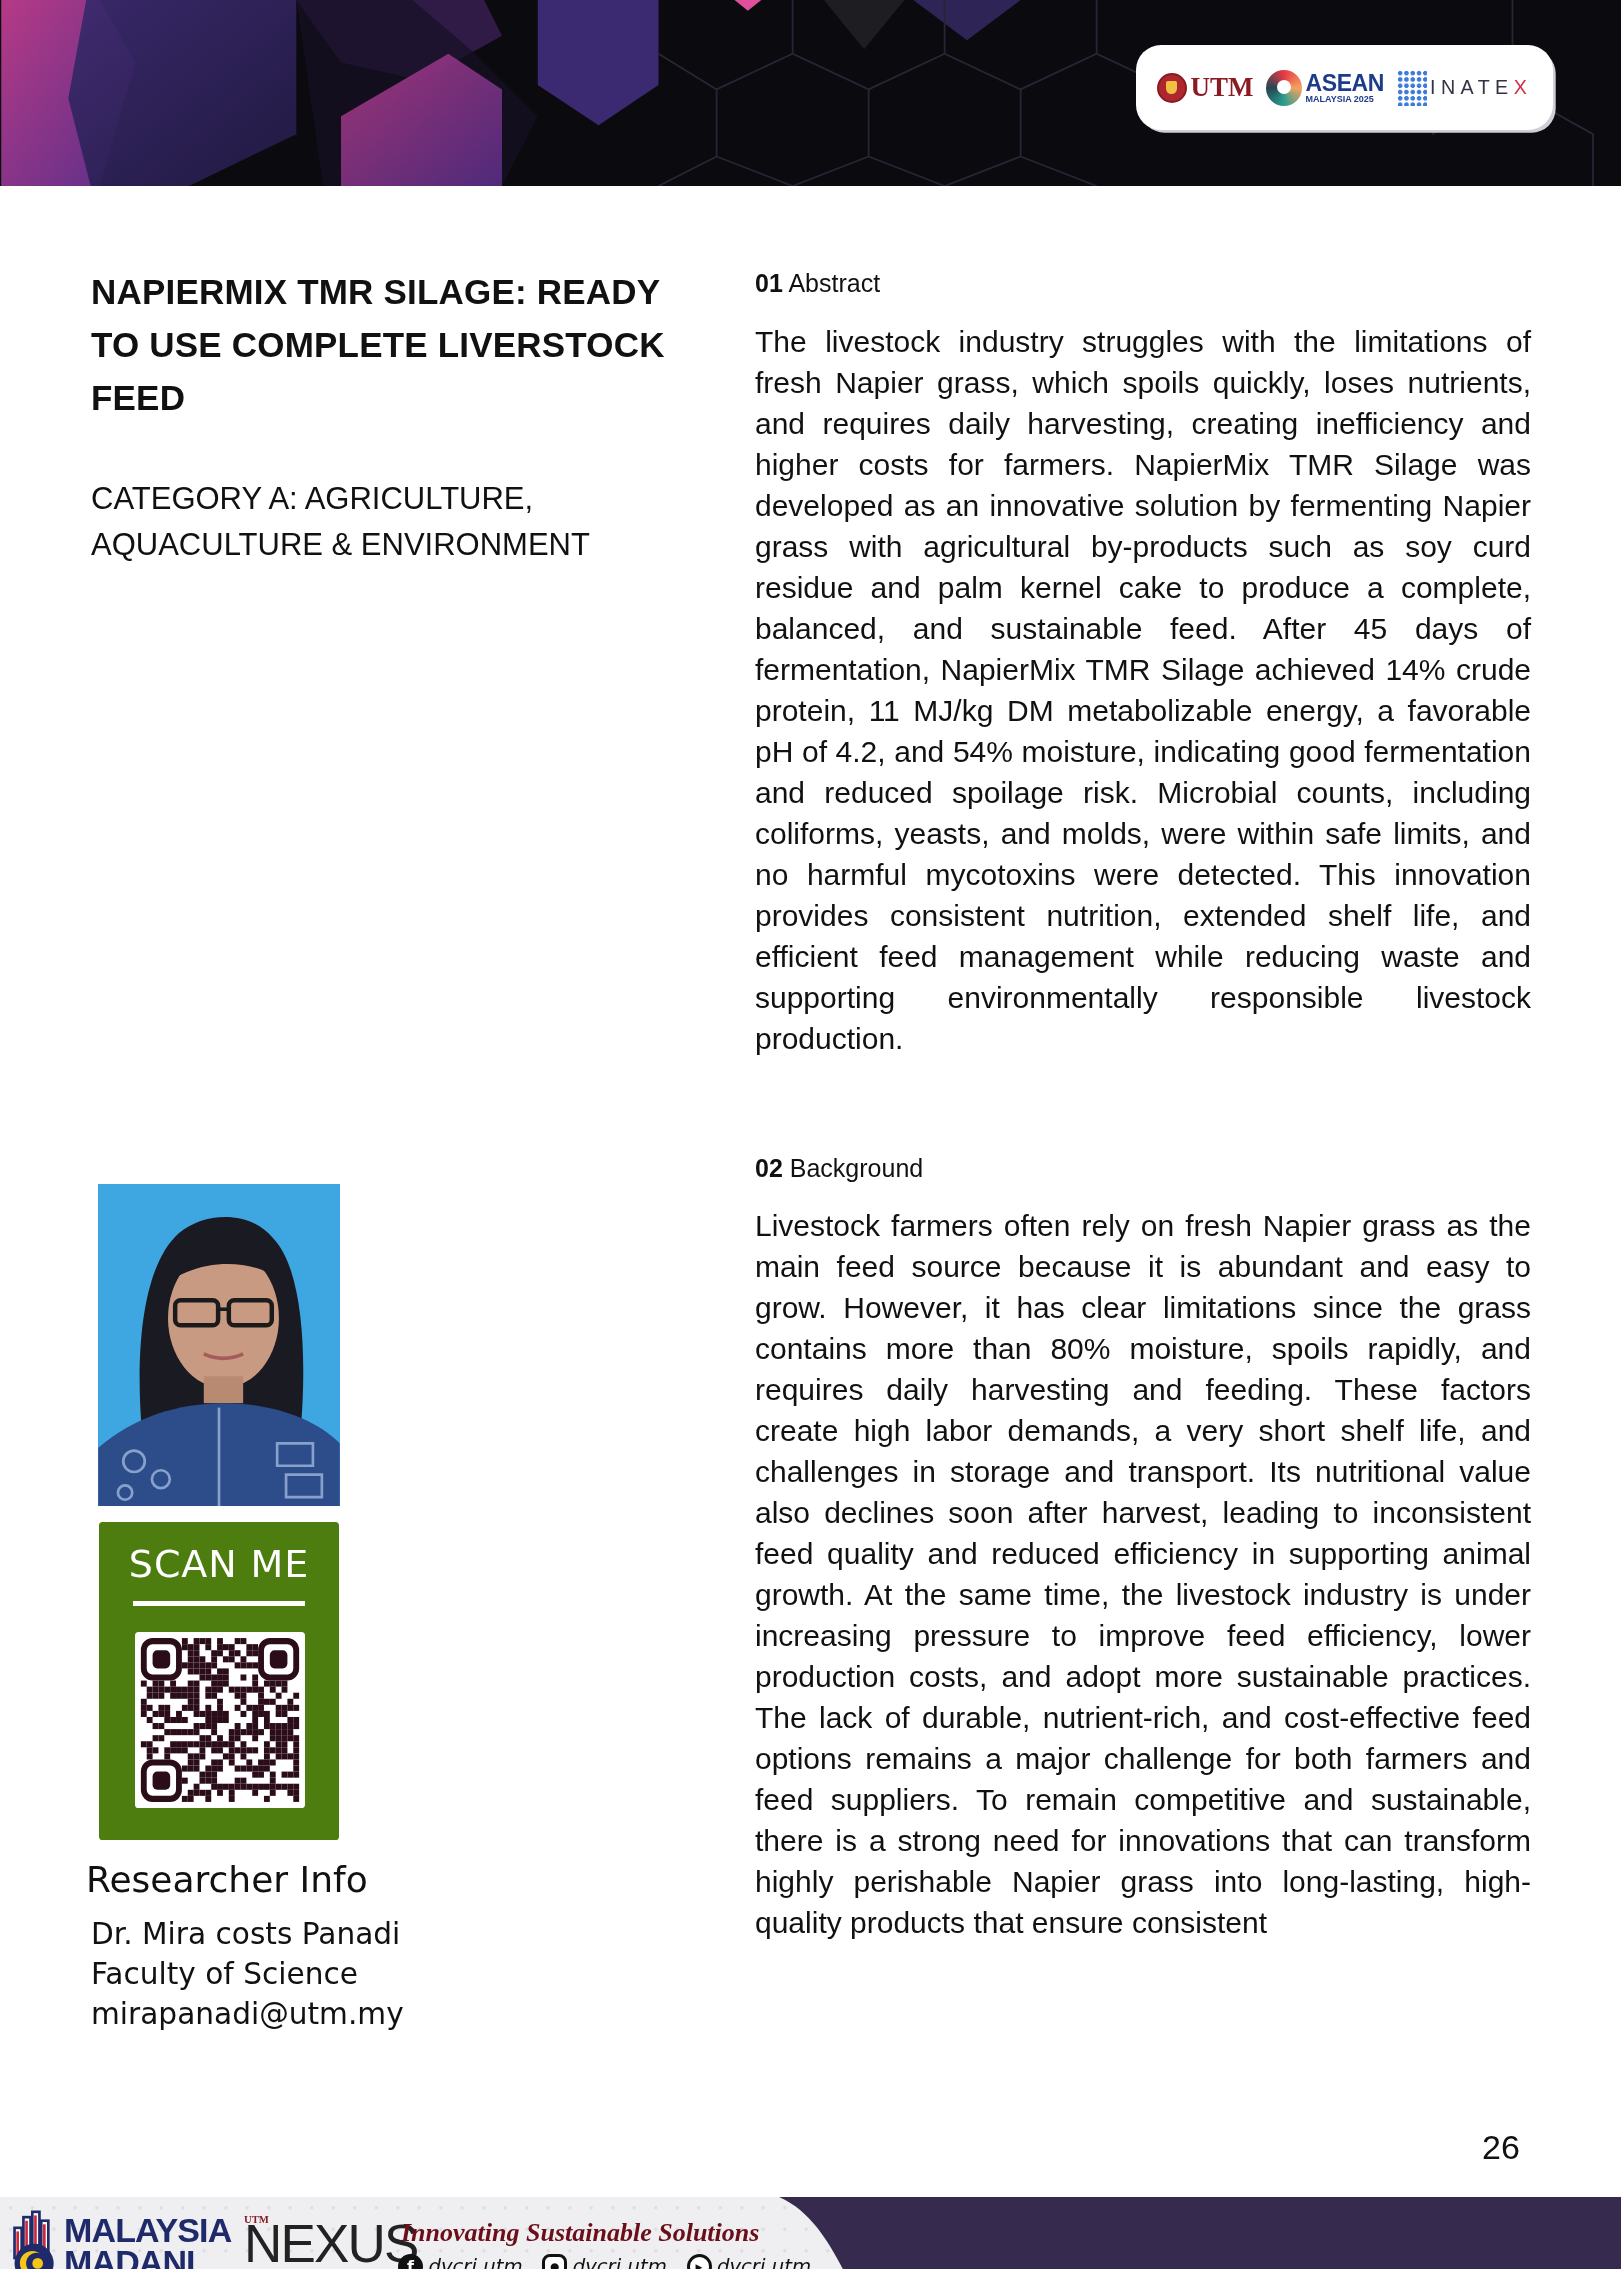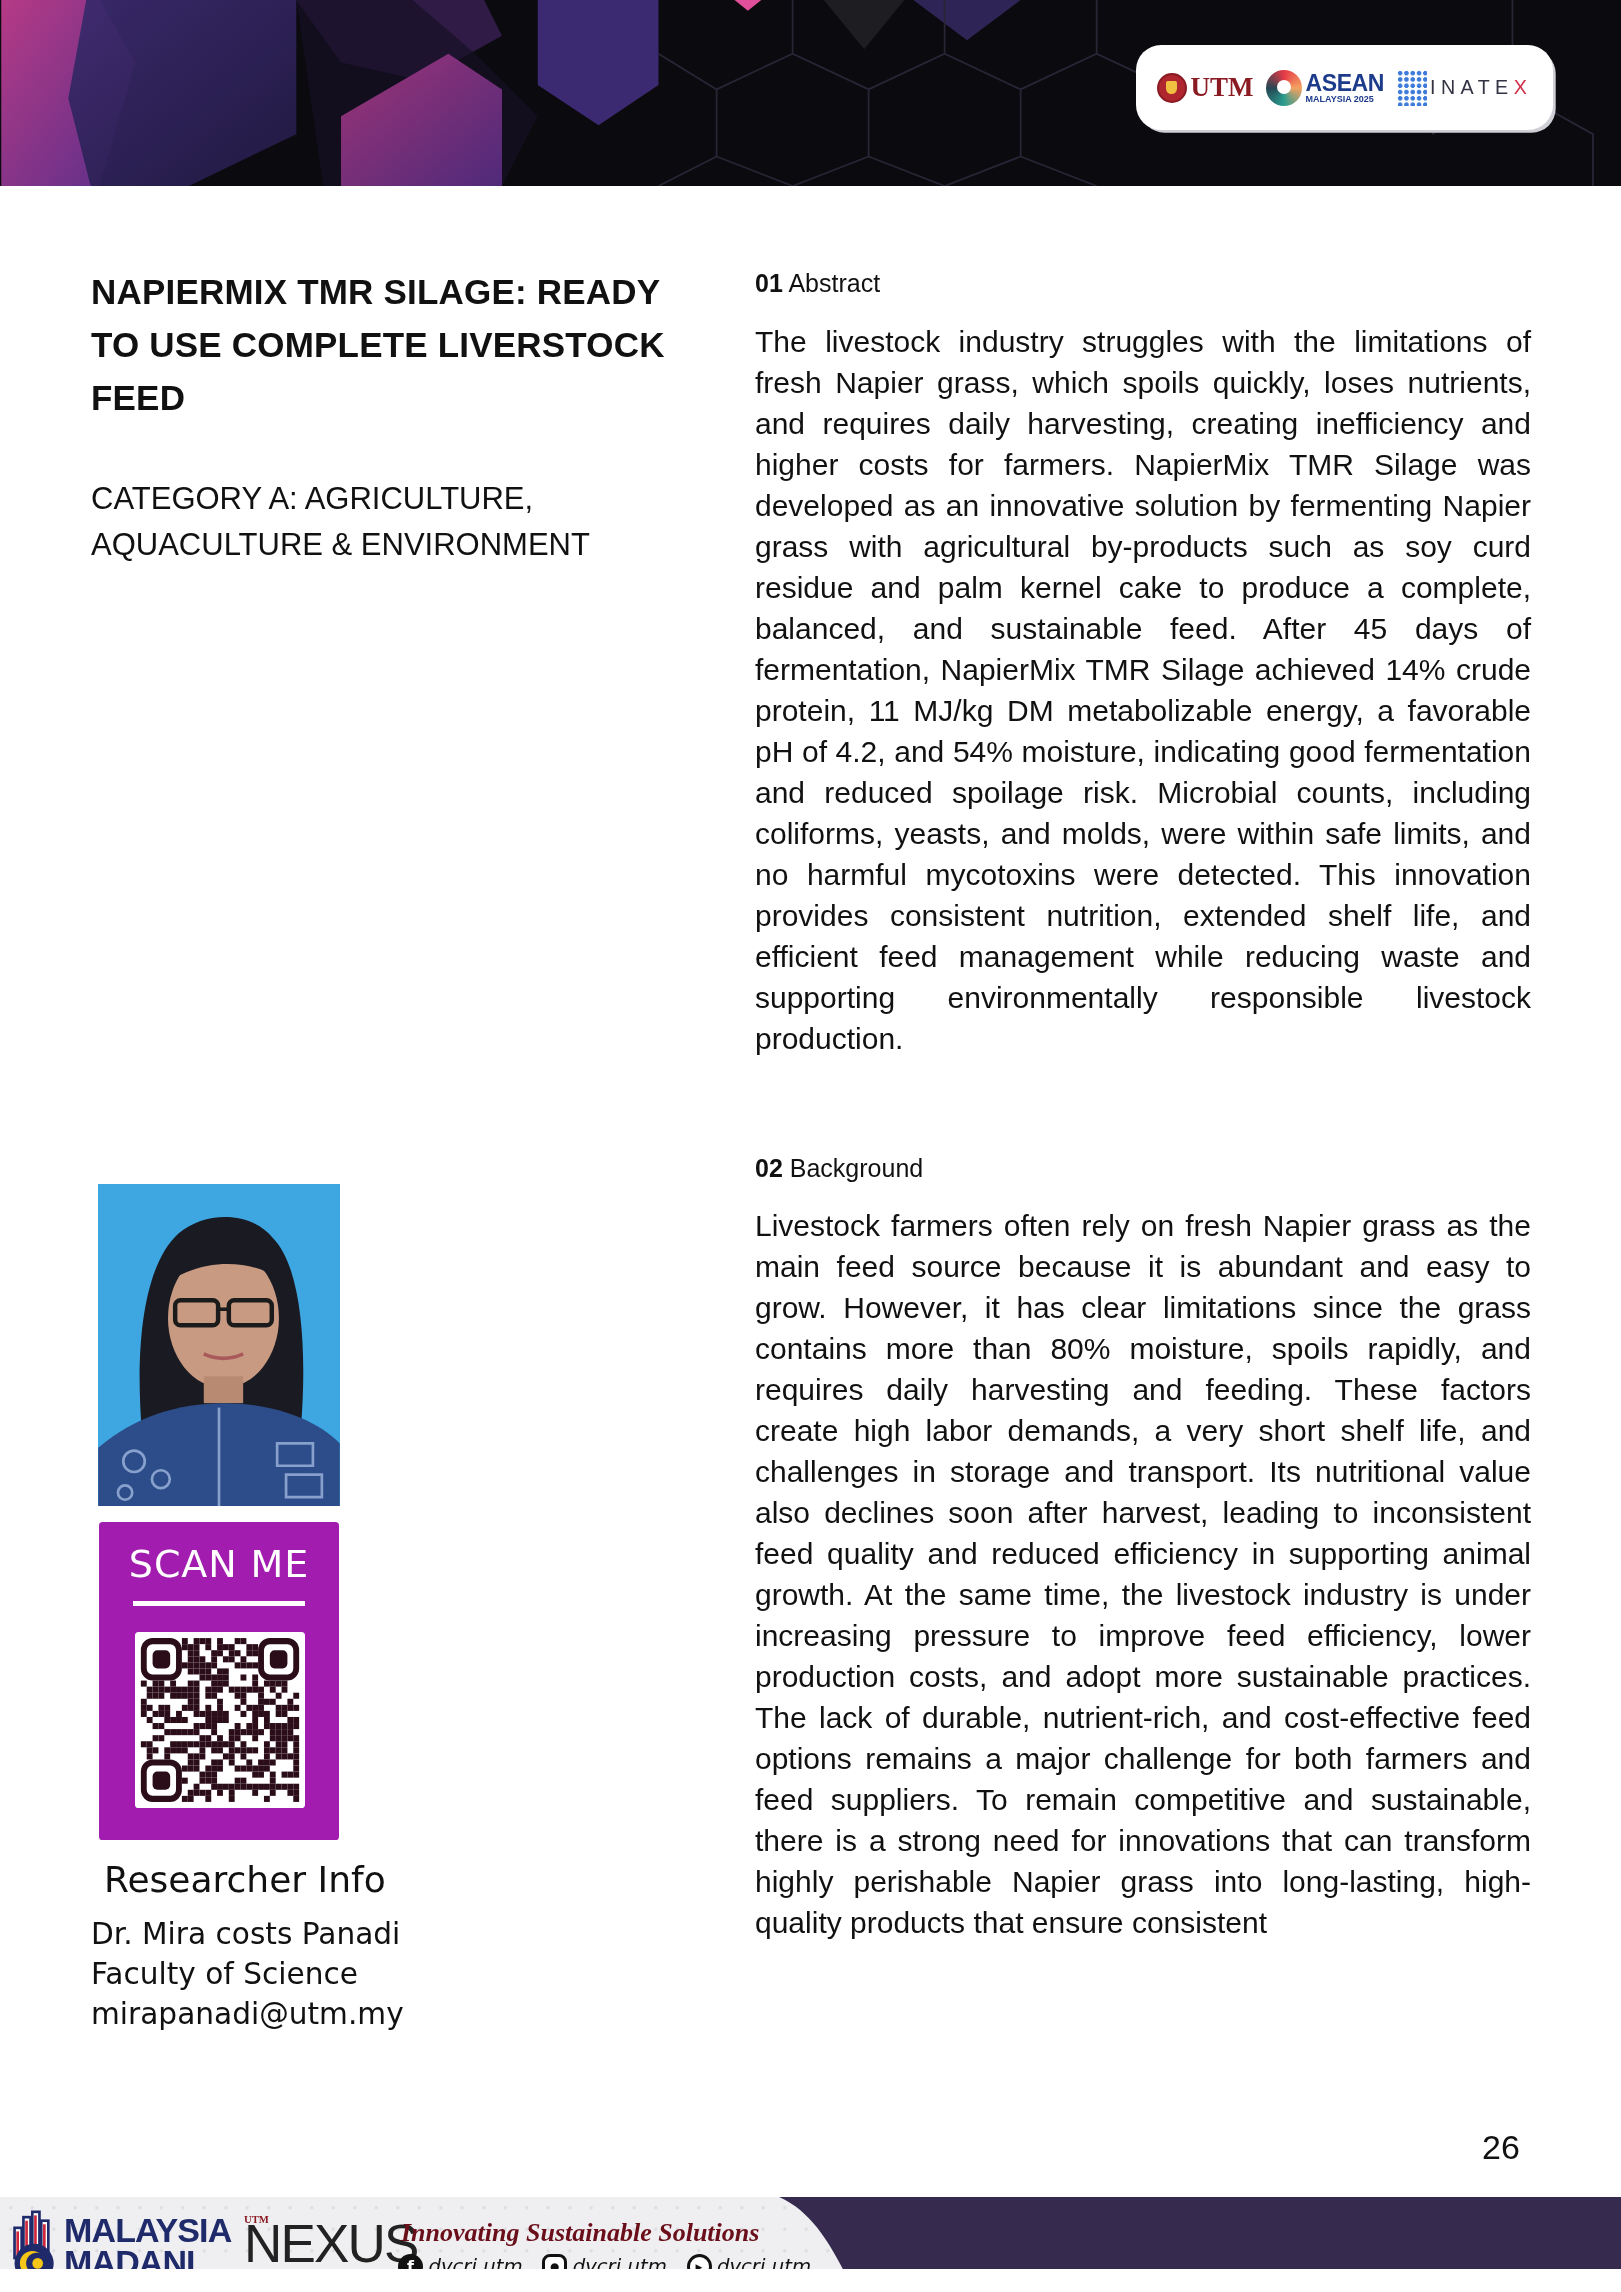--- a/index.html
+++ b/index.html
@@ -30,26 +30,26 @@
   .asean-txt .m { font-family: "Liberation Sans", sans-serif; font-weight: 700; font-size: 9px; color: #1d3b8b; }
   .inatex-dots { width: 30px; height: 36px; background-image: radial-gradient(circle, #3d7bd9 2px, transparent 2.3px); background-size: 6.3px 6.3px; }
   .inatex-txt { font-family: "Liberation Sans", sans-serif; font-size: 19.7px; letter-spacing: 5.4px; color: #334; }
   .inatex-txt .x { color: #d0304a; }
 
   
   .title { position: absolute; left: 91px; top: 265px; width: 618px; font-family: "Liberation Sans", sans-serif; font-weight: 700; font-size: 35px; line-height: 53px; color: #111; letter-spacing: 0.2px; }
   .category { position: absolute; left: 91px; top: 476px; width: 618px; font-family: "Liberation Sans", sans-serif; font-size: 31px; line-height: 46px; color: #111; }
 
   .photo { position: absolute; left: 98px; top: 1184px; width: 242px; height: 322px; background: #3ea7e2; overflow: hidden; }
-  .qr-card { position: absolute; left: 99px; top: 1522px; width: 240px; height: 318px; background: #a21caf; border-radius: 3.6px; }
+  .qr-card { position: absolute; left: 99px; top: 1522px; width: 240px; height: 318px; background: #4d7c0f; border-radius: 3.6px; }
   .qr-card .scan { position: absolute; left: 0; width: 100%; top: 19.7px; text-align: center; font-family: "DejaVu Sans", sans-serif; font-size: 38px; color: #fff; letter-spacing: 0.9px; }
   .qr-card .rule { position: absolute; left: 34px; right: 34px; top: 79px; height: 4.5px; background: #fff; }
   .qr-card .qr { position: absolute; left: 36px; top: 110px; width: 170px; height: 176px; background: #fff; border-radius: 3.6px; }
 
-  .res-title { position: absolute; left: 104px; top: 1859px; font-family: "DejaVu Sans", sans-serif; font-size: 36px; color: #111; }
+  .res-title { position: absolute; left: 86px; top: 1859px; font-family: "DejaVu Sans", sans-serif; font-size: 36px; color: #111; }
   .res-line { position: absolute; left: 91px; font-family: "DejaVu Sans", sans-serif; font-size: 29.6px; color: #111; }
 
   
   .sec-head { position: absolute; left: 755px; font-family: "Liberation Sans", sans-serif; font-size: 25px; color: #111; }
   .sec-head b { font-weight: 700; }
   .sec-body { position: absolute; left: 755px; width: 776px; font-family: "Liberation Sans", sans-serif; font-size: 30px; line-height: 41px; color: #111; text-align: justify; text-align-last: left; hyphens: manual; }
 
   .page-num { position: absolute; left: 1482px; top: 2128px; font-family: "Liberation Sans", sans-serif; font-size: 34px; color: #111; }
 
   

